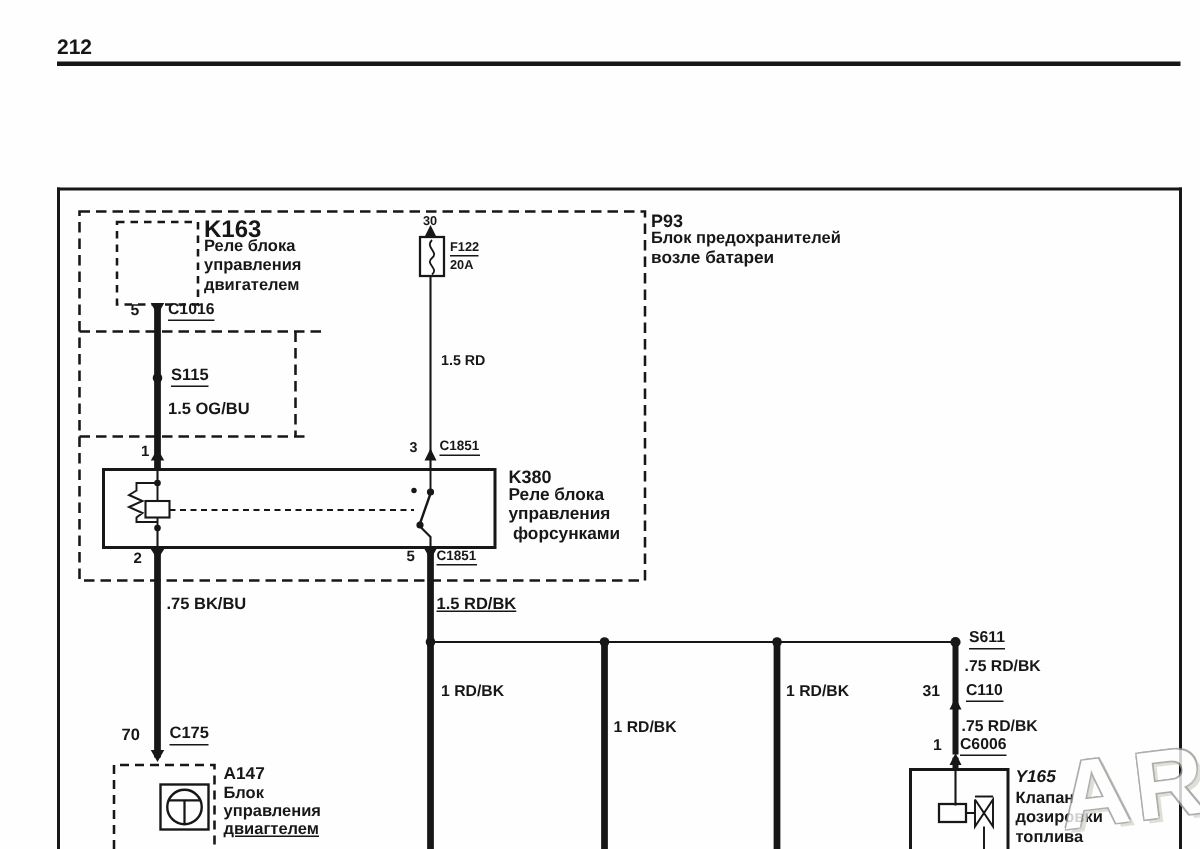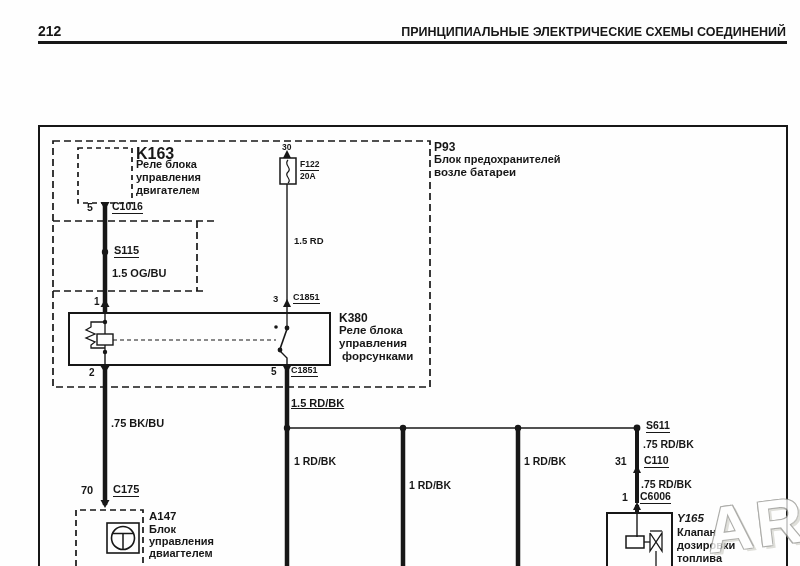--- a/index.html
+++ b/index.html
@@ -14,21 +14,20 @@
   #wm{position:absolute;left:706px;top:488px;font-size:64px;font-weight:700;
       color:#ffffff;opacity:.8;transform:rotate(-7deg);letter-spacing:4px;
       text-shadow:-1px -1px 0 #9a9a96,1px -1px 0 #9a9a96,-1px 1px 0 #9a9a96,1px 1px 0 #b5b5b0,3px 3px 0 #d8d8d2;}
 </style>
 </head>
 <body>
 
 <div id="page">
 
   <span class="lb" style="left:38px;top:24px;font-size:14px;">212</span>
-  <span class="lb" style="right:14px;top:26px;font-size:12.5px;">ПРИНЦИПИАЛЬНЫЕ ЭЛЕКТРИЧЕСКИЕ СХЕМЫ СОЕДИНЕНИЙ</span>
   <div id="rule"></div>
 
   <div id="frame"></div>
 
   <svg width="800" height="566" viewBox="0 0 800 566">
     <g stroke="#171717" fill="none">
 
       <rect x="53" y="141" width="377" height="246" stroke-width="1.7" stroke-dasharray="7 4"></rect>
       <rect x="78" y="148" width="54" height="55" stroke-width="1.7" stroke-dasharray="5 4"></rect>
       <path d="M53,221 H218" stroke-width="1.7" stroke-dasharray="7 4"></path>
@@ -128,29 +127,29 @@
   <span class="lb u" style="left:293px;top:293px;font-size:9px;">C1851</span>
   <span class="lb" style="left:94px;top:297px;font-size:10px;">1</span>
   <span class="lb" style="left:339px;top:312px;font-size:12px;">K380</span>
   <span class="lb" style="left:339px;top:325px;font-size:11.5px;">Реле блока</span>
   <span class="lb" style="left:339px;top:338px;font-size:11.5px;">управления</span>
   <span class="lb" style="left:342px;top:351px;font-size:11.5px;">форсунками</span>
   <span class="lb" style="left:89px;top:368px;font-size:10px;">2</span>
   <span class="lb" style="left:271px;top:367px;font-size:10px;">5</span>
   <span class="lb u" style="left:291px;top:366px;font-size:9px;">C1851</span>
 
-  <span class="lb" style="left:111px;top:398px;font-size:11px;margin-top:20px;">.75 BK/BU</span>
+  <span class="lb" style="left:111px;top:398px;font-size:11px;">.75 BK/BU</span>
   <span class="lb" style="left:291px;top:398px;font-size:11px;text-decoration:underline;">1.5 RD/BK</span>
 
   <span class="lb" style="left:81px;top:485px;font-size:11px;">70</span>
   <span class="lb u" style="left:113px;top:484px;font-size:11px;">C175</span>
   <span class="lb" style="left:149px;top:511px;font-size:11.5px;">A147</span>
   <span class="lb" style="left:149px;top:524px;font-size:11px;">Блок</span>
   <span class="lb" style="left:149px;top:536px;font-size:11px;">управления</span>
-  <span class="lb" style="left:149px;top:548px;font-size:11px;">двиагтелем</span>
+  <span class="lb" style="left:149px;top:548px;font-size:11px;text-decoration:underline;">двиагтелем</span>
 
   <span class="lb" style="left:294px;top:456px;font-size:10.5px;">1 RD/BK</span>
   <span class="lb" style="left:409px;top:480px;font-size:10.5px;">1 RD/BK</span>
   <span class="lb" style="left:524px;top:456px;font-size:10.5px;">1 RD/BK</span>
 
   <span class="lb u" style="left:646px;top:420px;font-size:10.5px;">S611</span>
   <span class="lb" style="left:643px;top:439px;font-size:10.5px;">.75 RD/BK</span>
   <span class="lb" style="left:615px;top:456px;font-size:10.5px;">31</span>
   <span class="lb u" style="left:644px;top:455px;font-size:10.5px;">C110</span>
   <span class="lb" style="left:641px;top:479px;font-size:10.5px;">.75 RD/BK</span>

